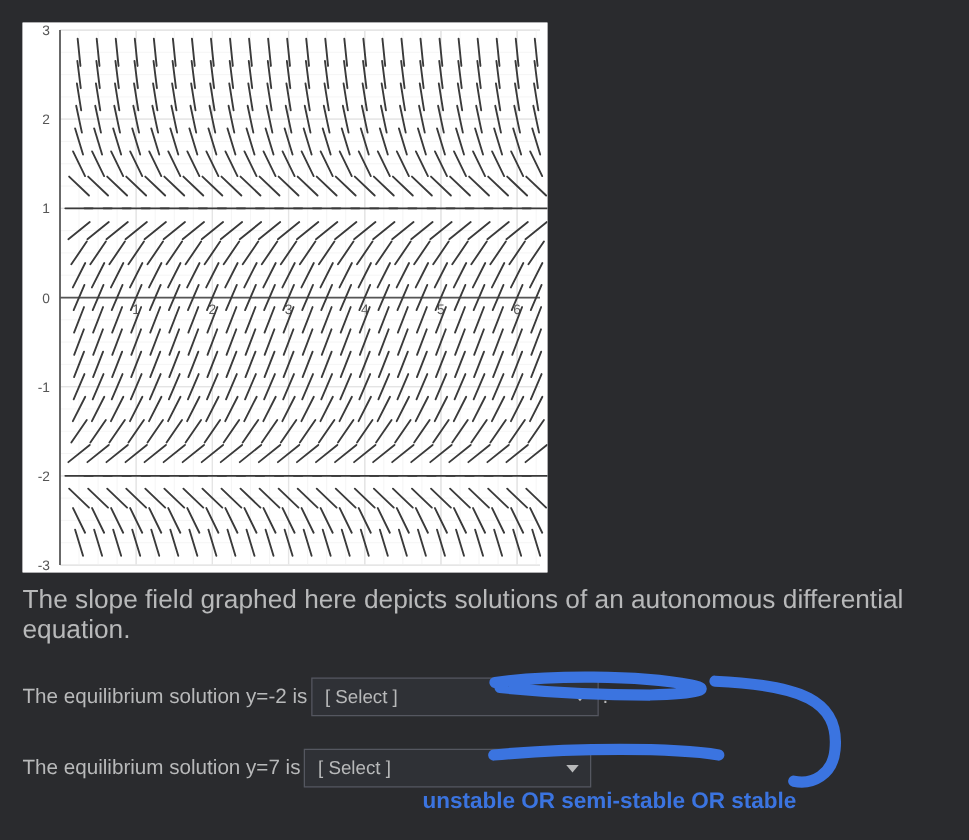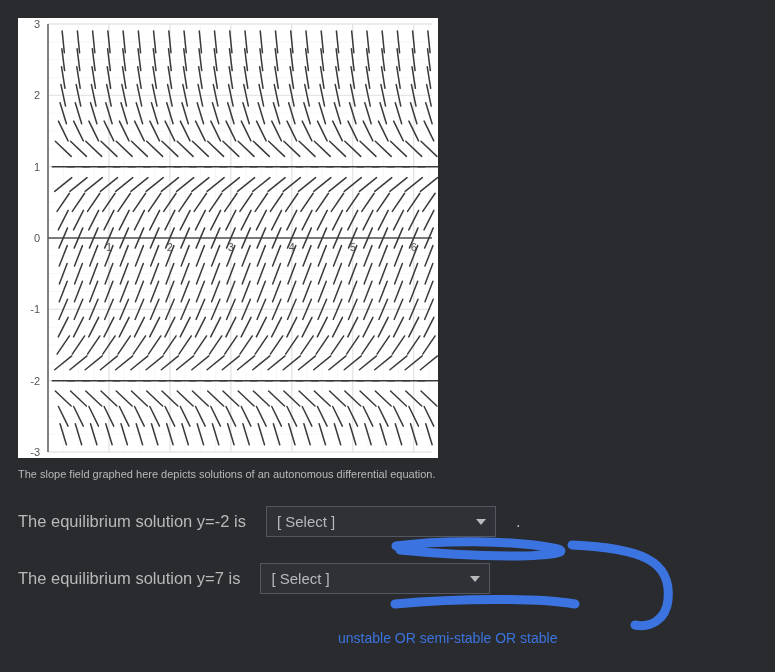--- a/index.html
+++ b/index.html
@@ -9,38 +9,38 @@
     --select-border:#555760;
     --select-bg:#2f3136;
     --annot:#3b74e0;
   }
   html,body{margin:0;padding:0;background:var(--bg);color:var(--fg);
     font-family:"Segoe UI",Arial,sans-serif;font-size:16px;}
   .page{width:775px;height:672px;box-sizing:border-box;padding:18px 18px 0 18px;
     position:relative;overflow:hidden;}
   .plot-wrap{width:420px;height:440px;background:#ffffff;}
   .plot-wrap svg{display:block;}
-  .caption{margin-top:10px;color:var(--dim);font-size:11px;}
-  .question-row{display:flex;align-items:center;gap:20px;margin-top:26px;}
+  .caption{margin-top:10px;color:var(--dim);font-size:21px;}
+  .question-row{display:flex;align-items:center;gap:3px;margin-top:26px;}
   .question-row .qtext{color:var(--dim);font-size:16.5px;}
   .sel{appearance:none;-webkit-appearance:none;background:var(--select-bg);
     color:var(--dim);border:1px solid var(--select-border);
     padding:6px 23px 6px 10px;font-size:15px;min-width:230px;
     background-image:none;position:relative;}
   .sel-wrap{position:relative;display:inline-block;}
   .sel-wrap::after{content:"";position:absolute;right:10px;top:50%;
     transform:translateY(-50%);width:0;height:0;border-left:5px solid transparent;
     border-right:5px solid transparent;border-top:6px solid var(--dim);
     pointer-events:none;}
   .period{color:var(--dim);font-size:16.5px;}
   
   .annot{position:absolute;left:0;top:0;width:775px;height:672px;
     pointer-events:none;}
-  .annot-text{position:absolute;color:var(--annot);font-size:14px;
-    font-family:Arial,sans-serif;}
+  .annot-text{position:absolute;color:var(--annot);font-size:18px;
+    font-family:Arial,sans-serif;font-weight:bold;}
 </style>
 </head>
 <body>
 
 <div class="page">
 
   <div class="plot-wrap">
     <svg id="plot-svg" viewBox="0 0 420 440" width="420" height="440">
         <rect x="0" y="0" width="420" height="440" fill="#ffffff"></rect>
         <line x1="30" y1="434" x2="30" y2="6" stroke="#d9d9d9" stroke-width="1"></line>

